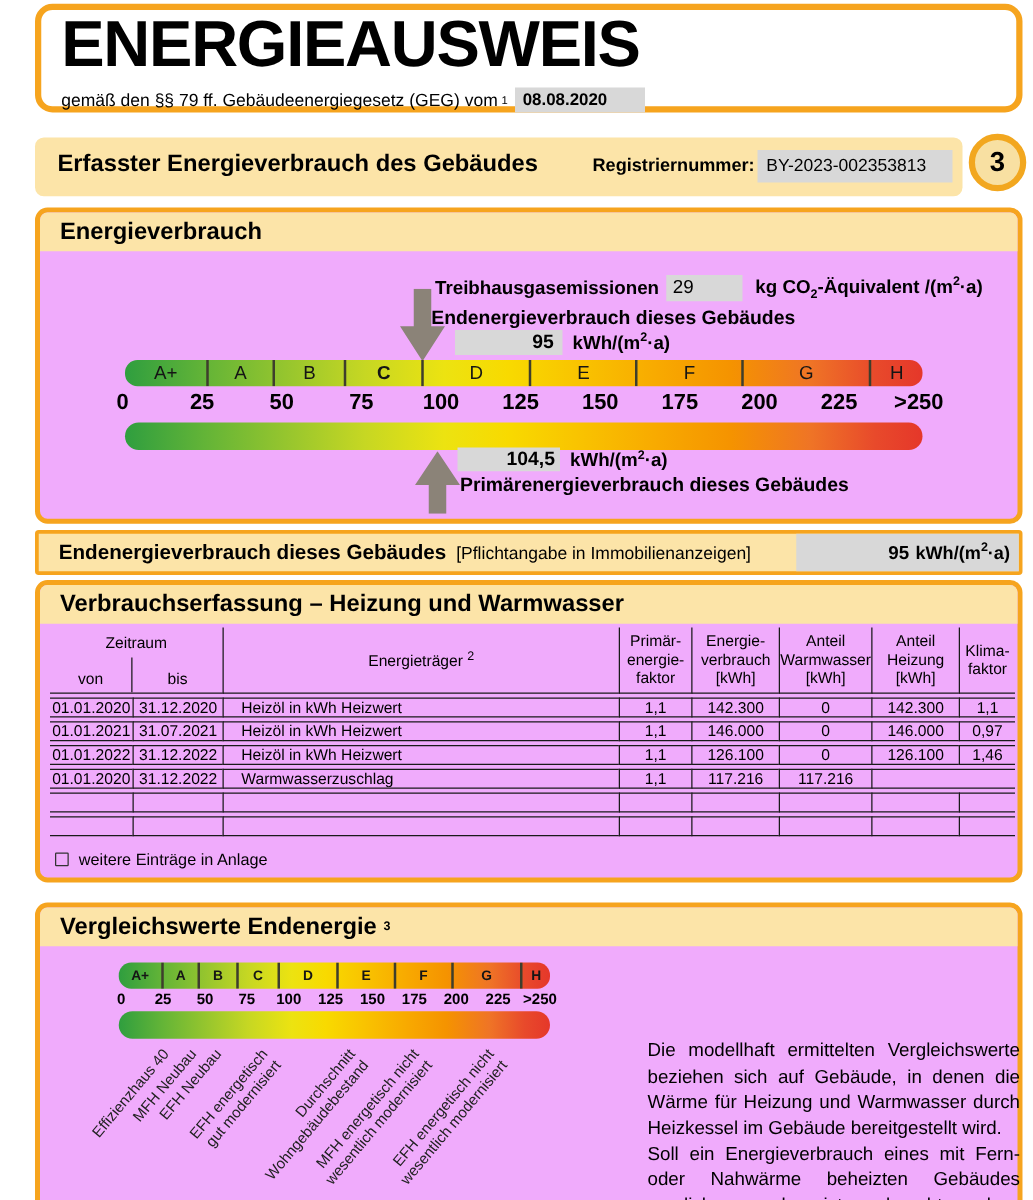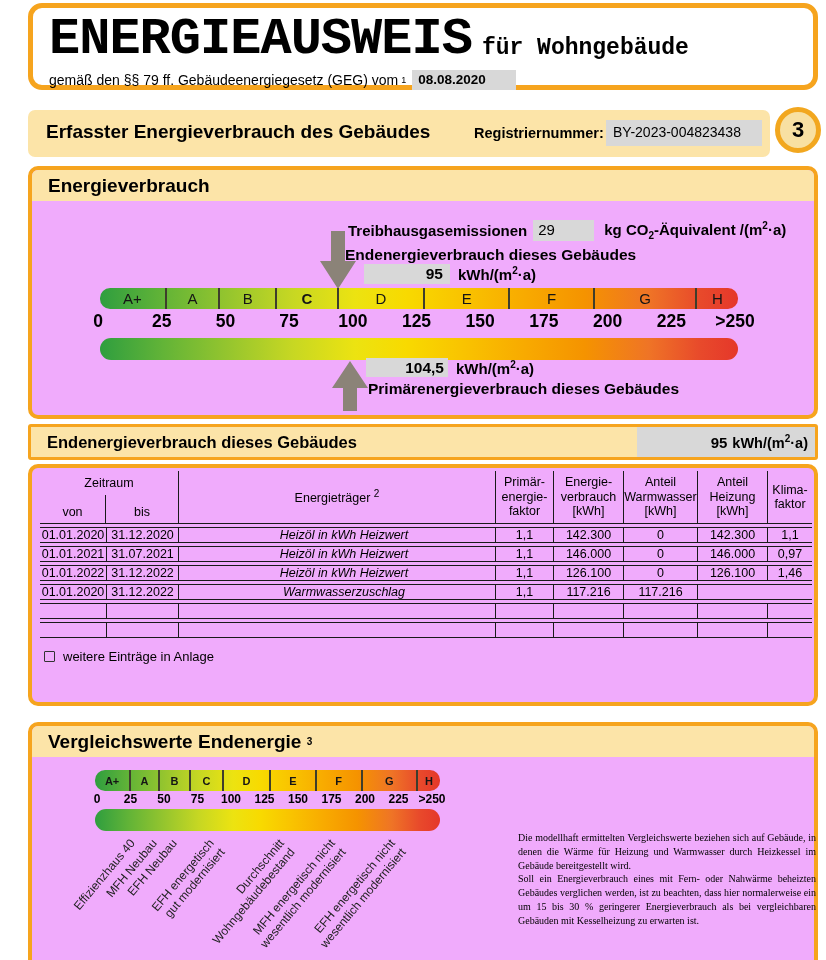--- a/index.html
+++ b/index.html
@@ -12,21 +12,21 @@
           border:4px solid #f6a41e; border-radius:10px; }
   .strip { height:31px; background:#fce4a8; border-radius:6px 6px 0 0;
            display:flex; align-items:center; padding-left:16px;
            font-weight:bold; font-size:19px; }
   .input-box { background:#d8d8d8; display:inline-block; }
 
   
   .header-box { position:absolute; left:28px; top:3px; width:790px; height:87px;
                 border:5px solid #f6a41e; border-radius:14px; background:#fff;
                 padding:4px 0 0 16px; }
-  .title-row { display:flex; align-items:flex-end; height:52px;font-family:Liberation Mono, monospace; }
+  .title-row { display:flex; height:52px; }
   .main-title { font-size:52px; font-weight:bold; letter-spacing:-1px; line-height:0.95; }
   .sub-title  { font-size:23px; font-weight:bold; margin-left:10px; padding-bottom:3px; }
   .law-line { margin-top:6px; font-size:14px; display:flex; align-items:center; }
   .law-line sup { font-size:9px; margin:0 6px 0 3px; }
   .date-box { width:104px; height:20px; font-size:13.5px; padding:2px 0 0 6px;font-weight:bold; }
 
   
   .section-bar { position:absolute; left:28px; top:110px; width:742px; height:47px;
                  background:#fce4a8; border-radius:7px; }
   .section-bar .sb-title { position:absolute; left:18px; top:11px; font-size:19px; font-weight:bold; }
@@ -95,21 +95,21 @@
   .table-box { top:464px; height:242px; }
   .vtable { border-collapse:separate; border-spacing:0 3px; margin:0 9px 0 8px;
             table-layout:fixed; width:772px; font-size:12.5px; }
   .vtable th, .vtable td { font-weight:normal; overflow:hidden; white-space:nowrap; }
   .vtable tr.head th + th { border-left:1.5px solid #1a1a1a; }
   .vtable tr.head th { height:52px; border-bottom:1.5px solid #1a1a1a; vertical-align:middle;
                        text-align:center; line-height:1.15; }
   .vtable tr.drow td { border-top:1.5px solid #1a1a1a; border-bottom:1.5px solid #1a1a1a;
                        height:16px; text-align:center; }
   .vtable tr.drow td + td { border-left:1.5px solid #1a1a1a; }
-  .vtable tr.drow td.cl { text-align:center; padding-left:14px;font-style:italic; }
+  .vtable tr.drow td.cl { text-align:left; padding-left:14px; }
   .zeitraum-cell { display:flex; flex-direction:column; height:52px; }
   .zr-top { height:24px; display:flex; align-items:center; justify-content:center; }
   .zr-bottom { flex:1; display:flex; }
   .zr-bottom .zc { flex:1; display:flex; align-items:flex-end; justify-content:center; padding-bottom:4px; }
   .zr-bottom .zc.von { border-right:1.5px solid #1a1a1a; flex:0 0 66px; }
   .note-line { display:flex; align-items:center; margin:8px 0 0 12px; font-size:13px; }
   .cbx { width:11px; height:11px; border:1.5px solid #333; border-radius:1px;
          margin-right:8px; display:inline-block; }
 
   
@@ -118,43 +118,42 @@
   .bands-small { left:63px; top:13px; width:345px; height:21px; border-radius:10px; }
   .bands-small .band { font-size:11px; font-weight:bold; color:#151515; }
   .ticks-small { left:0; top:35px; width:100%; height:15px; }
   .ticks-small .tick { font-size:12px; }
   .grad-small { left:63px; top:52px; width:345px; height:22px; border-radius:11px; }
   .rot-labels { position:absolute; left:0; top:80px; width:480px; height:160px; }
   .rot-label { position:absolute; top:0; width:150px; text-align:right;
                transform-origin:100% 0; transform:rotate(-50deg);
                font-size:12px; line-height:1.15; color:#222; white-space:nowrap; }
   .cmp-paras { position:absolute; left:486px; top:74px; width:298px; }
-  .cmp-p { font-size:10px; line-height:1.38; text-align:justify;font-family:Liberation Serif, serif; }
+  .cmp-p { font-size:15px; line-height:1.38; text-align:justify; }
 </style>
 </head>
 <body>
 
 <div class="page">
 
   <div class="header-box">
     <div class="title-row">
       <span class="main-title">ENERGIEAUSWEIS</span>
-      <span class="sub-title">für Wohngebäude</span>
     </div>
     <div class="law-line">
       <span>gemäß den §§ 79 ff. Gebäudeenergiegesetz (GEG) vom</span>
         <sup>1</sup>
       <span class="input-box date-box">08.08.2020</span>
     </div>
   </div>
 
   <div class="section-bar">
     <span class="sb-title">Erfasster Energieverbrauch des Gebäudes</span>
     <span class="sb-reg-label">Registriernummer:</span>
-    <span class="input-box sb-reg-box">BY-2023-004823438</span>
+    <span class="input-box sb-reg-box">BY-2023-002353813</span>
   </div>
   <div class="page-circle">
     <span>3</span>
   </div>
 
   <div class="obox energy-box">
     <div class="strip">Energieverbrauch</div>
     <div class="eb-body">
 
       <div class="abs ghg-line">
@@ -208,27 +207,29 @@
       <svg class="abs arrow-up" width="36" height="50" viewBox="0 0 36 50">
           <polygon points="18,0 36,27 25,27 25,50 11,50 11,27 0,27" fill="#8B8378"></polygon>
         </svg>
 
       <div class="abs prim-label">Primärenergieverbrauch dieses Gebäudes</div>
     </div>
   </div>
 
   <div class="end-row">
     <span class="er-label">Endenergieverbrauch dieses Gebäudes</span>
+    <span class="er-note">[Pflichtangabe in Immobilienanzeigen]</span>
     <span class="er-box">
       <span class="v">95</span>
       <span class="unit"><span>kWh/(m</span><sup class="u2">2</sup><span>·a)</span></span>
     </span>
   </div>
 
   <div class="obox table-box">
+    <div class="strip">Verbrauchserfassung – Heizung und Warmwasser</div>
     <table class="vtable">
       <colgroup>
         <col style="width:66px">
           <col style="width:72px">
           <col style="width:317px">
         <col style="width:58px">
           <col style="width:70px">
           <col style="width:74px">
         <col style="width:70px">
           <col style="width:45px">

